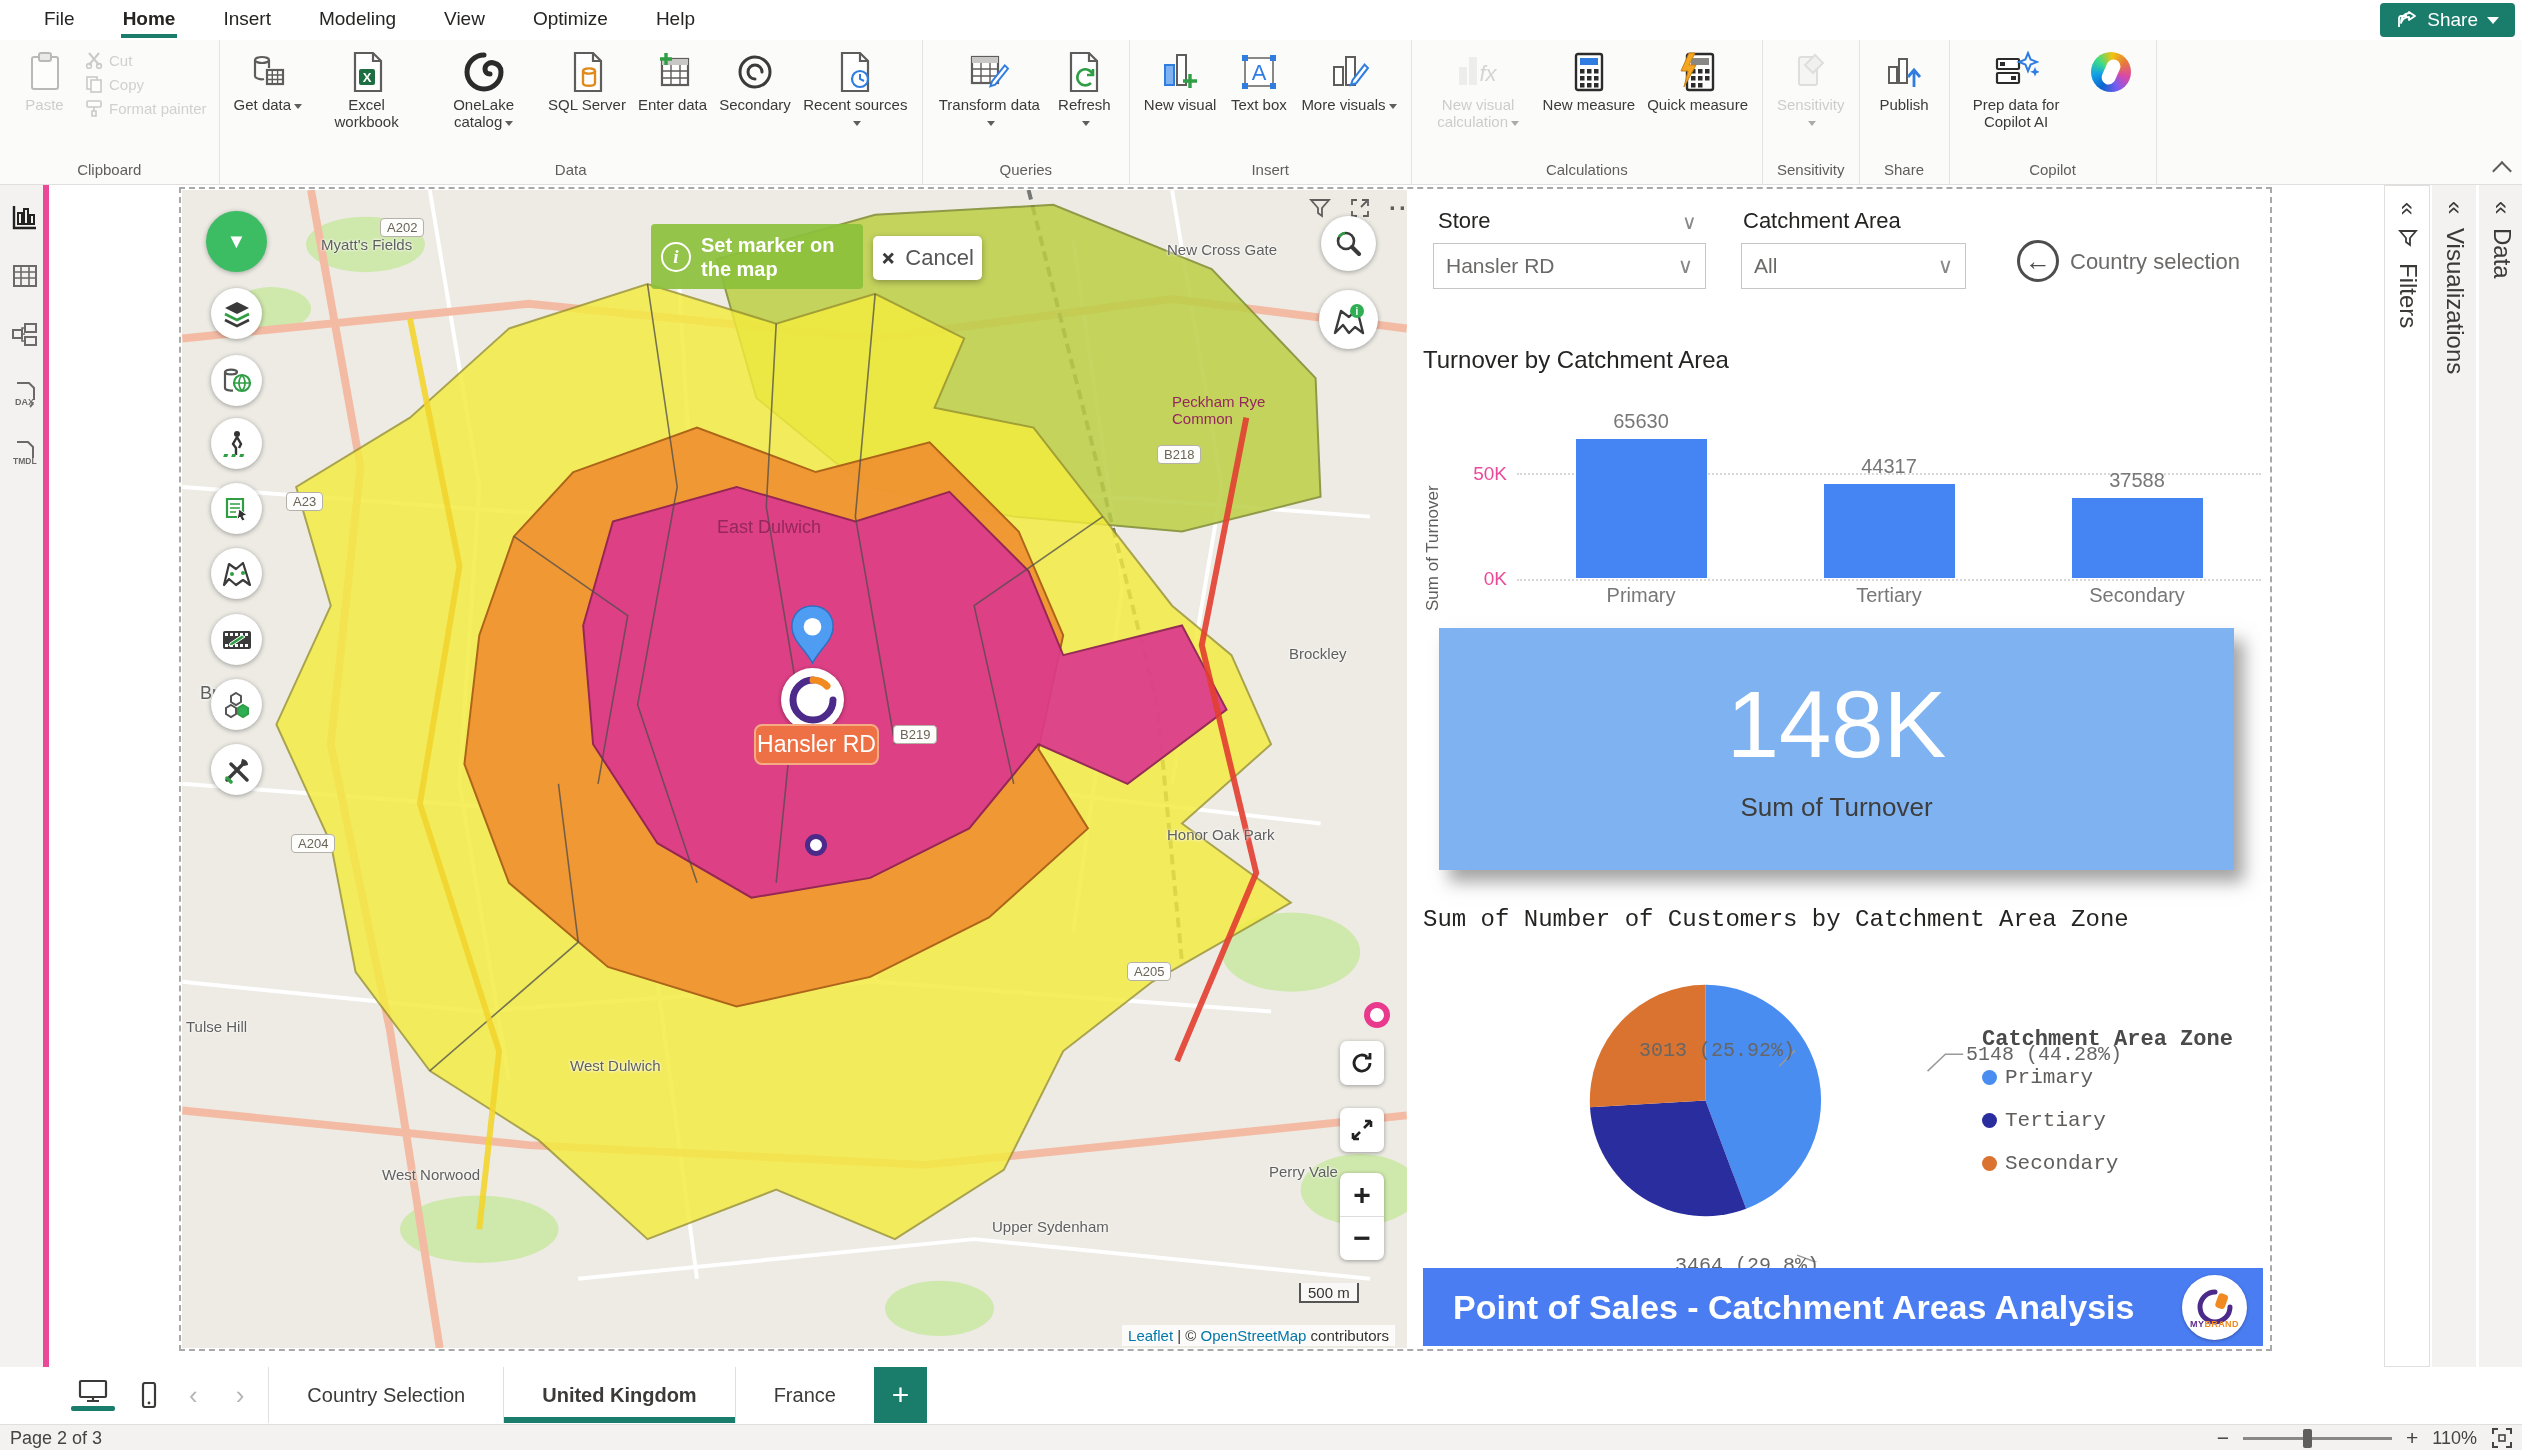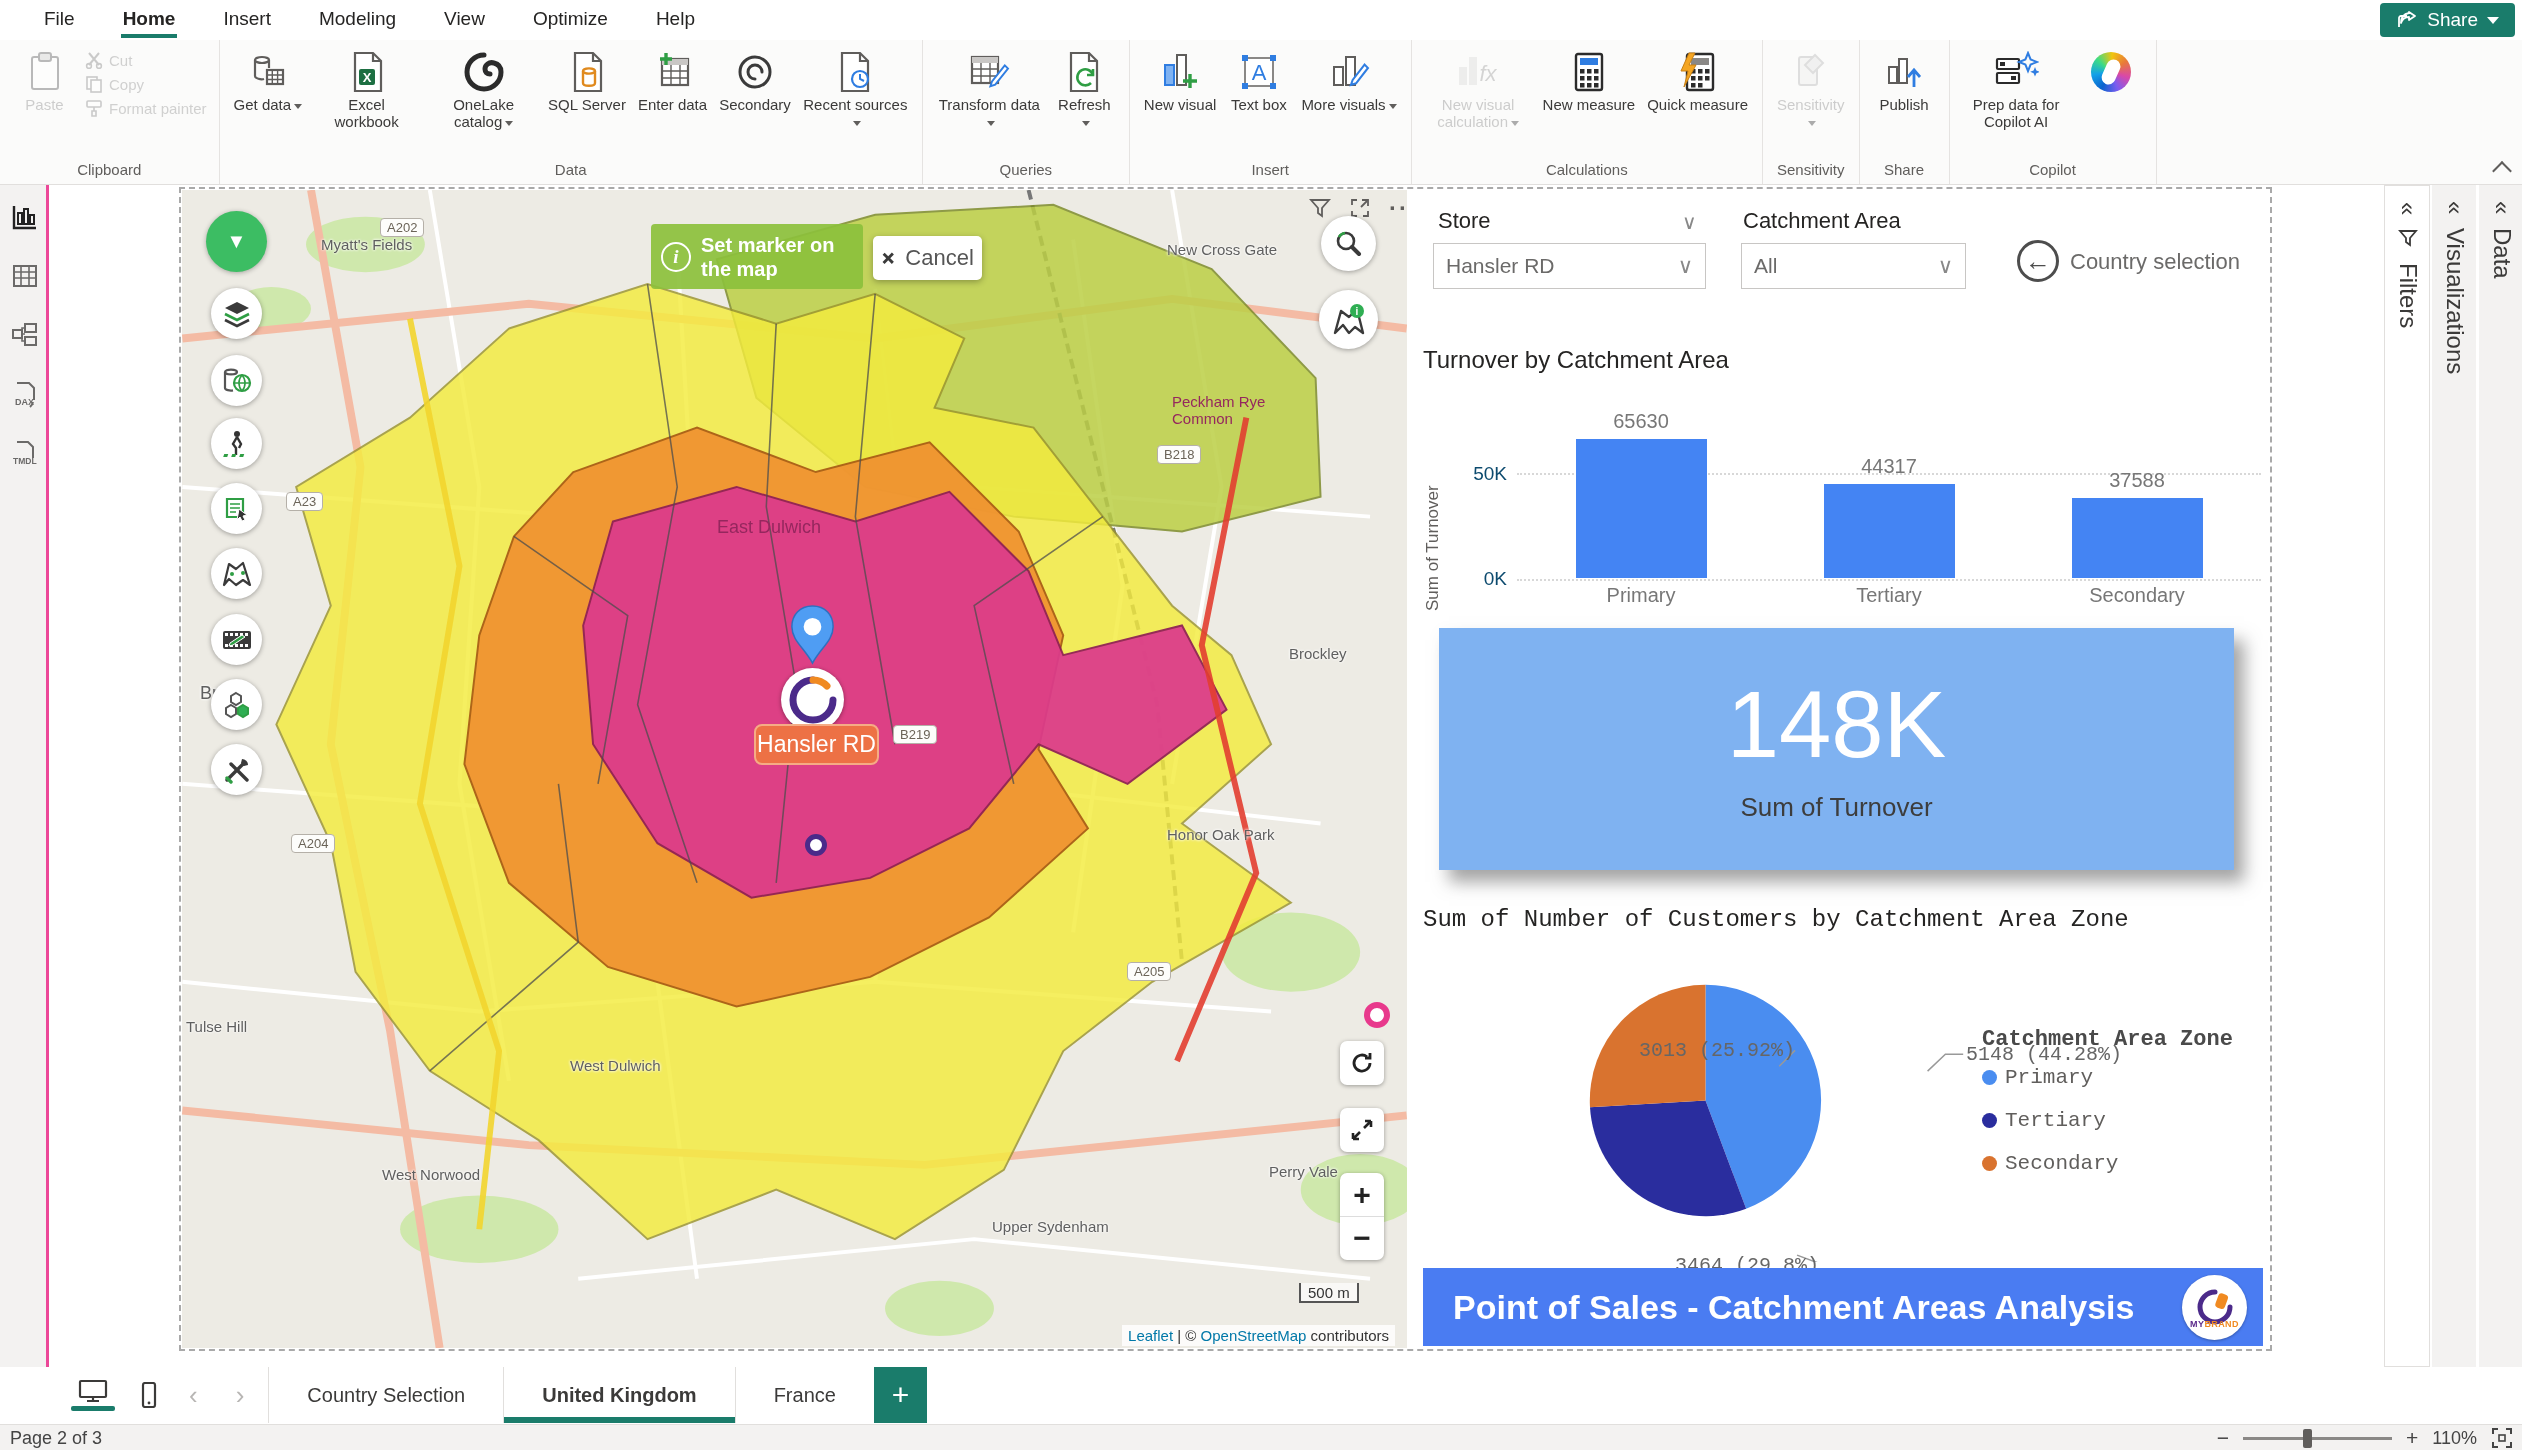--- a/index.html
+++ b/index.html
@@ -30,21 +30,21 @@
   .rb-mini { display:flex; align-items:center; gap:6px; font-size:15px; color:#a8a6a4; padding:3px 4px; }
   .disabled { opacity:.5; filter:grayscale(1); }
   .disabled .rb-lbl { color:#a19f9d; }
   .caret { display:inline-block; width:0; height:0; border-left:4px solid transparent; border-right:4px solid transparent; border-top:5px solid #605e5c; margin-left:3px; vertical-align:middle; }
   #ribbon-collapse { position:absolute; right:14px; top:164px; width:14px; height:14px; border-left:2px solid #605e5c; border-top:2px solid #605e5c; transform:rotate(45deg); cursor:pointer; }
   .copilot-logo { width:40px; height:40px; border-radius:50%;
     background:conic-gradient(from 210deg,#0b63ce,#12a1e8,#3ddc84,#f1c40f,#e8793a,#d948a8,#7b5cf0,#0b63ce); position:relative; }
   .copilot-logo::after { content:""; position:absolute; left:13px; top:7px; width:14px; height:26px; background:#fff; border-radius:7px; transform:rotate(24deg); }
 
   
-  #left-rail { position:absolute; left:0; top:185px; width:49px; height:1182px; background:#f3f2f1; border-right:3px solid #ec4899; }
+  #left-rail { position:absolute; left:0; top:185px; width:49px; height:1182px; background:#f3f2f1; border-right:6px solid #ec4899; }
   .rail-icn { position:absolute; left:11px; width:28px; height:28px; cursor:pointer; }
 
   
   #canvas { position:absolute; left:49px; top:185px; width:2332px; height:1182px; background:#fff; }
   #page-border { position:absolute; left:179px; top:187px; width:2093px; height:1164px; border:2px dashed #a9a9a9; pointer-events:none; }
 
   
   #map { position:absolute; left:182px; top:190px; width:1225px; height:1158px; overflow:hidden; background:#edebe4; }
   #map svg.base { position:absolute; left:0; top:0; }
   .shield { position:absolute; background:#fdfdfb; border:1px solid #b5b0a8; border-radius:4px; color:#6b6458; font-size:13px; padding:1px 6px; }
@@ -78,21 +78,21 @@
   #right-visuals { position:absolute; left:1407px; top:190px; width:862px; height:1158px; background:#fff; }
   .slicer-label { position:absolute; font-size:22px; color:#252423; }
   .dropdown { position:absolute; height:46px; border:1px solid #c8c6c4; background:#fff; display:flex; align-items:center; justify-content:space-between; padding:0 12px; font-size:21px; color:#6b6a69; cursor:pointer; }
   .dd-chev { color:#888; }
   #back-btn { position:absolute; left:610px; top:50px; width:42px; height:42px; border:3px solid #4d4d4d; border-radius:50%; display:flex; align-items:center; justify-content:center; font-size:26px; font-weight:700; color:#4d4d4d; cursor:pointer; }
   #back-label { position:absolute; left:663px; top:59px; font-size:22px; color:#6b6a69; }
 
   .chart-title { font-size:24px; color:#252423; }
   #bar-block { position:absolute; left:16px; top:156px; width:846px; height:279px; }
   #bar-ylabel { position:absolute; left:0; top:87px; height:178px; writing-mode:vertical-rl; transform:rotate(180deg); font-size:17px; color:#605e5c; }
-  .ytick { position:absolute; width:46px; text-align:right; font-size:19px; color:#0c4a6e; }
+  .ytick { position:absolute; width:46px; text-align:right; font-size:19px; color:#ec4899; }
   .gridline { position:absolute; left:94px; right:8px; border-top:2px dotted #d8d8d8; }
   #bar-plot { position:absolute; left:94px; right:8px; top:59px; height:173px; display:flex; align-items:flex-end; justify-content:space-around; }
   .bar-col { display:flex; flex-direction:column; align-items:center; justify-content:flex-end; }
   .bar-val { font-size:20px; color:#777; margin-bottom:6px; }
   .bar-rect { width:131px; }
   #bar-cats { position:absolute; left:94px; right:8px; top:238px; display:flex; justify-content:space-around; font-size:20px; color:#777; }
   .bar-cat { width:139px; text-align:center; }
 
   #card-visual { position:absolute; left:32px; top:438px; width:795px; height:242px; background:var(--card-blue,#7fb2f1); box-shadow:10px 12px 16px rgba(90,90,90,.55); display:flex; flex-direction:column; align-items:center; justify-content:center; }
   #card-value { font-size:94px; color:#fff; line-height:99px; }

